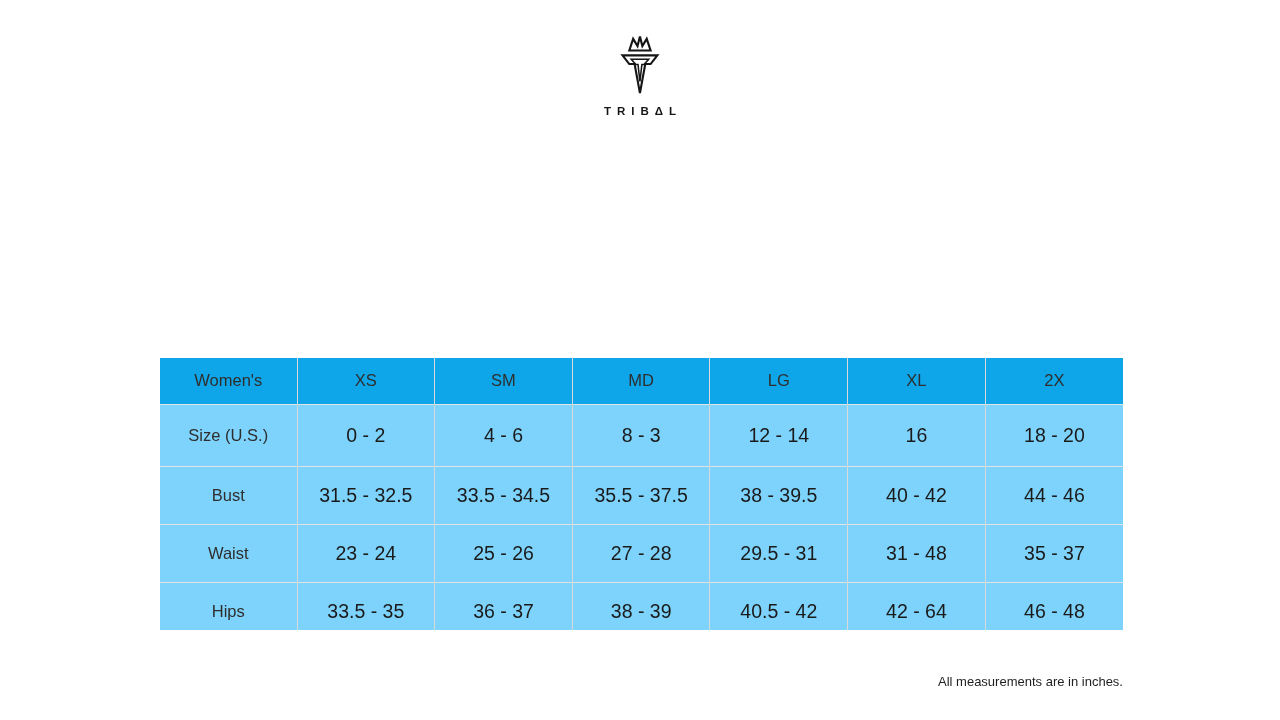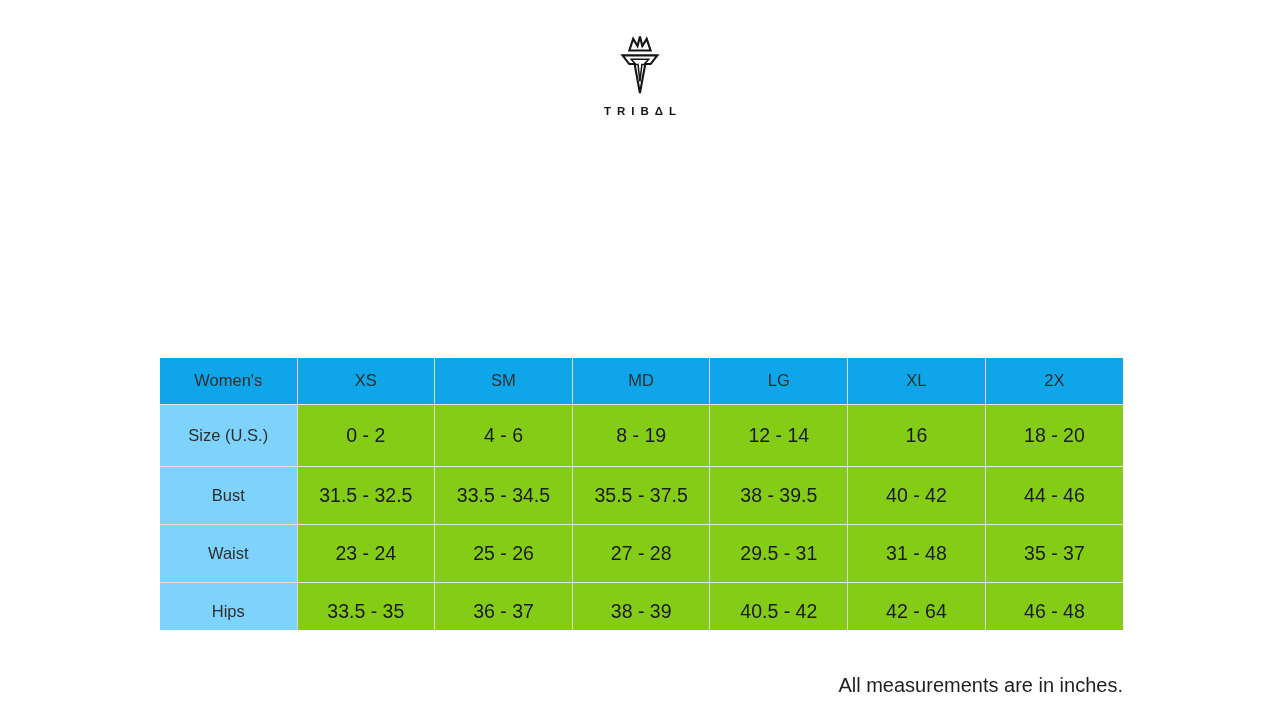--- a/index.html
+++ b/index.html
@@ -57,21 +57,21 @@
     font-size: 16.5px;
   }
   
   .size-chart tbody th {
     background: #7dd3fc;
     color: #2e2e2e;
     font-size: 16.5px;
   }
   
   .size-chart tbody td {
-    background: #84cc16;
+    background: #7dd3fc;
     color: #1a1a1a;
     font-size: 19.5px;
   }
   
   .size-chart tbody tr.row-0 th, .size-chart tbody tr.row-0 td { height: 62px; }
   .size-chart tbody tr.row-1 th, .size-chart tbody tr.row-1 td { height: 58px; }
   .size-chart tbody tr.row-2 th, .size-chart tbody tr.row-2 td { height: 58px; }
   .size-chart tbody tr.row-3 th, .size-chart tbody tr.row-3 td { height: 58px; margin-left: 24px; }
   
   .size-chart th + th,
@@ -83,21 +83,21 @@
   .size-chart tbody tr th,
   .size-chart tbody tr td {
     border-top: 1px solid #e3e3e3;
   }
 
   
   .footer-note {
     position: absolute;
     top: 674px;
     right: 157px;
-    font-size: 20px;
+    font-size: 13px;
     color: #1f1f1f;
   }
 </style>
 </head>
 <body>
 
 <div class="logo-block">
   <svg class="logo-mark" width="48" height="62" viewBox="0 0 48 64" fill="none" aria-hidden="true">
 
     <path d="M13 17 L17 5 L21.5 12.5 L24 2.5 L26.5 12.5 L31 5 L35 17 Z" stroke="#151515" stroke-width="2.2" stroke-linejoin="miter" fill="none"></path>
@@ -129,21 +129,21 @@
         <th>LG</th>
         <th>XL</th>
         <th>2X</th>
       </tr>
     </thead>
     <tbody>
       <tr class="row-0">
         <th>Size (U.S.)</th>
         <td>0 - 2</td>
         <td>4 - 6</td>
-        <td>8 - 19</td>
+        <td>8 - 3</td>
         <td>12 - 14</td>
         <td>16</td>
         <td>18 - 20</td>
       </tr>
       <tr class="row-1">
         <th>Bust</th>
         <td>31.5 - 32.5</td>
         <td>33.5 - 34.5</td>
         <td>35.5 - 37.5</td>
         <td>38 - 39.5</td>

